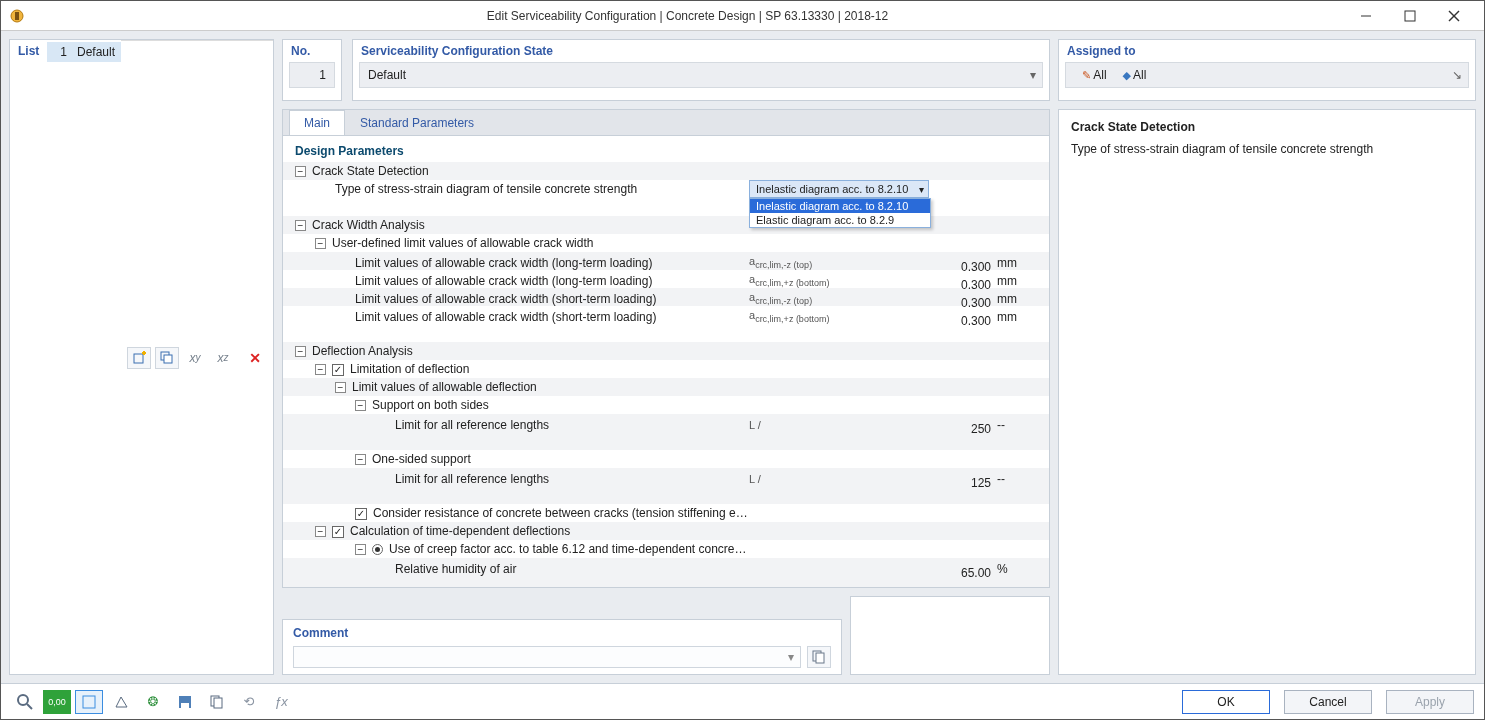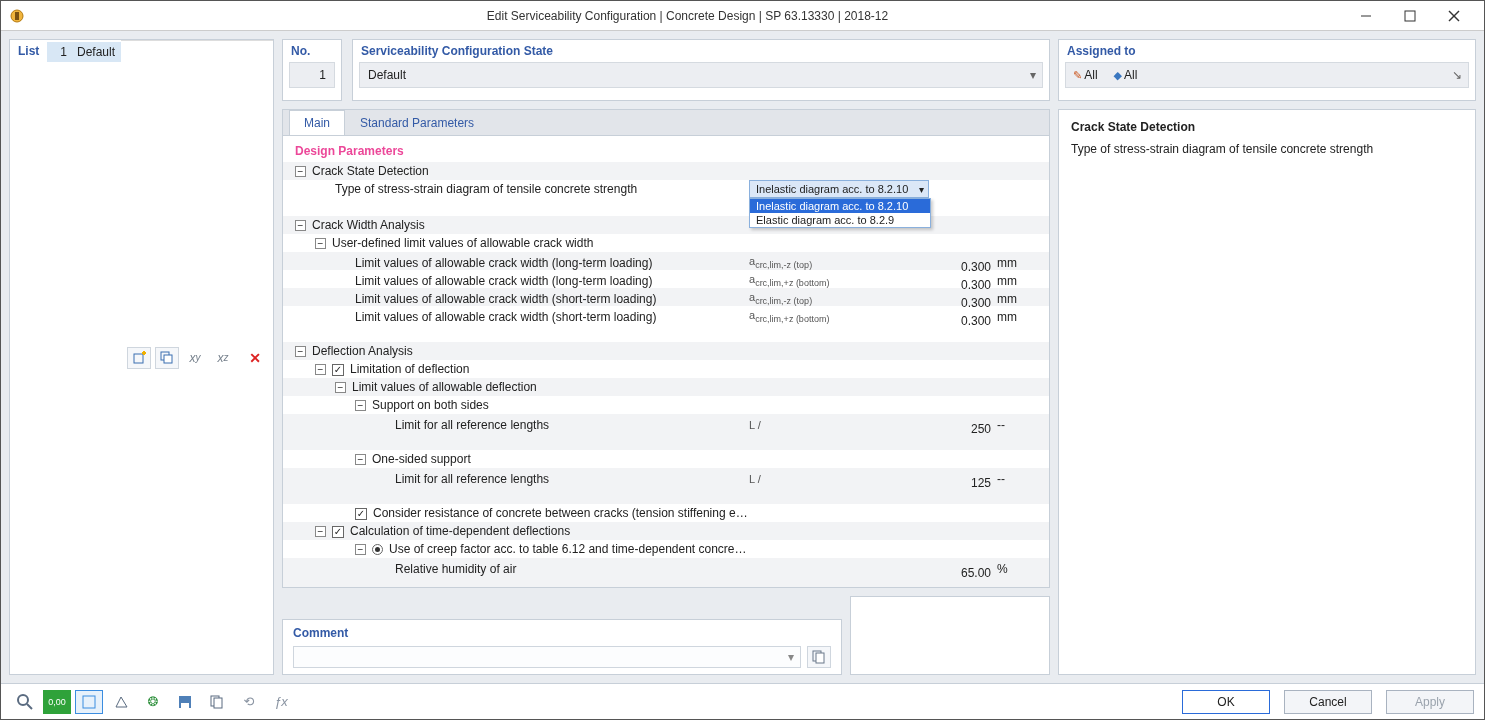--- a/index.html
+++ b/index.html
@@ -60,21 +60,21 @@
     display:flex; align-items:center; padding:0 8px; position:relative;
   }
   .name-input .chev { position:absolute; right:6px; color:#666; }
 
   .tabs-panel { flex:1; display:flex; flex-direction:column; background:#fff; border:1px solid #c7cfd8; min-height:0; }
   .tabstrip { display:flex; background:#e2e5ea; border-bottom:1px solid #c7cfd8; padding-left:6px; height:26px; align-items:flex-end; }
   .tab { padding:5px 14px; font-size:12px; color:#335aa6; border:1px solid transparent; border-bottom:none; }
   .tab.active { background:#fff; border-color:#c7cfd8; }
   .tabbody { flex:1; overflow:auto; padding:6px 0 0; min-height:0; }
 
-  .sect-title { color:#ec4899; font-weight:600; padding:2px 12px 4px; }
+  .sect-title { color:#0c4a6e; font-weight:600; padding:2px 12px 4px; }
 
   .row {
     display:grid;
     grid-template-columns: 1fr 168px 80px 40px;
     align-items:center;
     height:18px;
     font-size:12px;
     padding:0 12px 0 0;
   }
   .row:nth-child(odd){ }
@@ -119,21 +119,21 @@
   .commentrow { display:flex; gap:6px; }
   .comment-input { flex:1; height:22px; border:1px solid #cfd6de; background:#fcfdfe; position:relative; }
   .comment-input .chev{ position:absolute; right:6px; top:3px; color:#888; }
   .cbtn { width:24px; height:22px; border:1px solid #cfd6de; background:#f5f7fa; display:flex;align-items:center;justify-content:center;}
 
   .comment-side { width: 200px; border:1px solid #c7cfd8; background:#fff; }
   .commentwrap { display:flex; gap:8px; }
 
   
   .right { width: 418px; display:flex; flex-direction:column; gap:8px; }
-  .assignrow { margin:4px 6px; height:26px; background:#eceef2; border:1px solid #d5dae0; display:flex; align-items:center; padding:0 7px; gap:16px; position:relative;}
+  .assignrow { margin:4px 6px; height:26px; background:#eceef2; border:1px solid #d5dae0; display:flex; align-items:center; padding:0 16px; gap:16px; position:relative;}
   .assignrow .ico { font-size:11px; color:#cc5a24; margin-right:2px; }
   .assignrow .ico2 { font-size:11px; color:#3a77c0; margin-right:2px; }
   .assignrow .endico { position:absolute; right:6px; color:#666; }
   .info-panel { flex:1; border:1px solid #c7cfd8; background:#fff; padding:10px 12px; }
   .info-title { font-weight:700; margin-bottom:8px; }
 
   
   .bottombar {
     height: 36px; border-top:1px solid #c7cfd8; background:#fff;
     display:flex; align-items:center; padding:0 10px; gap:4px;

